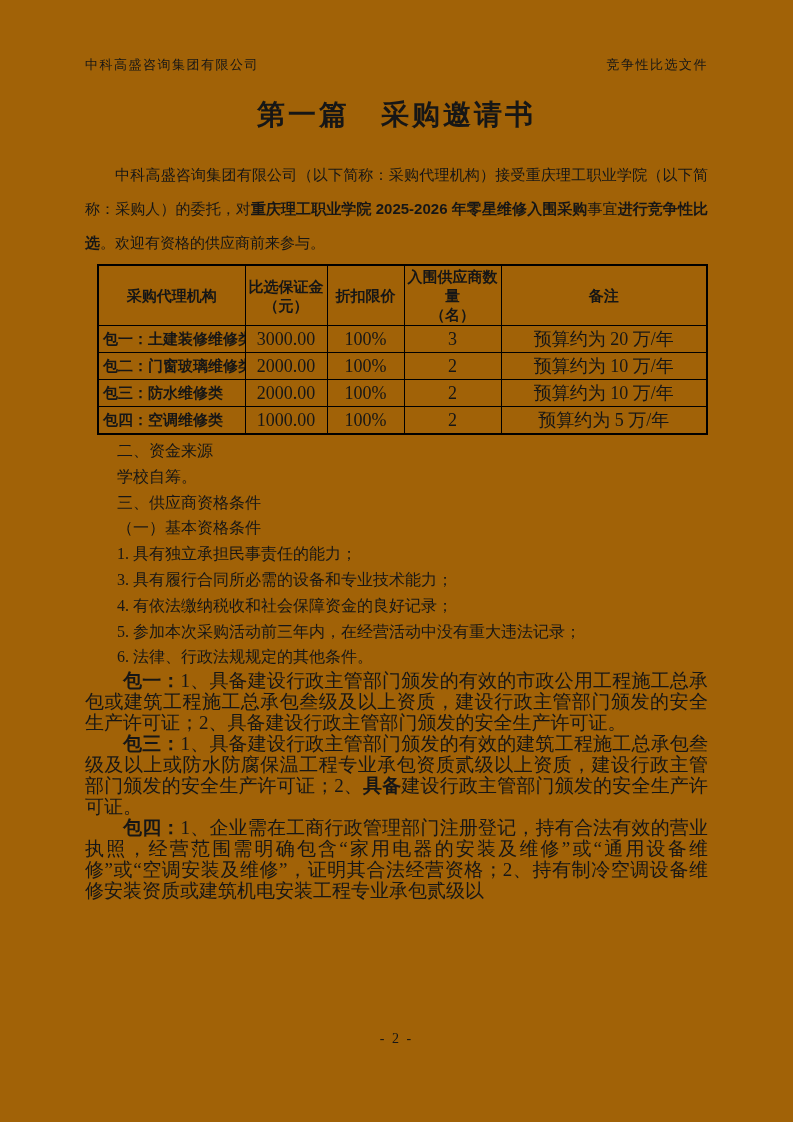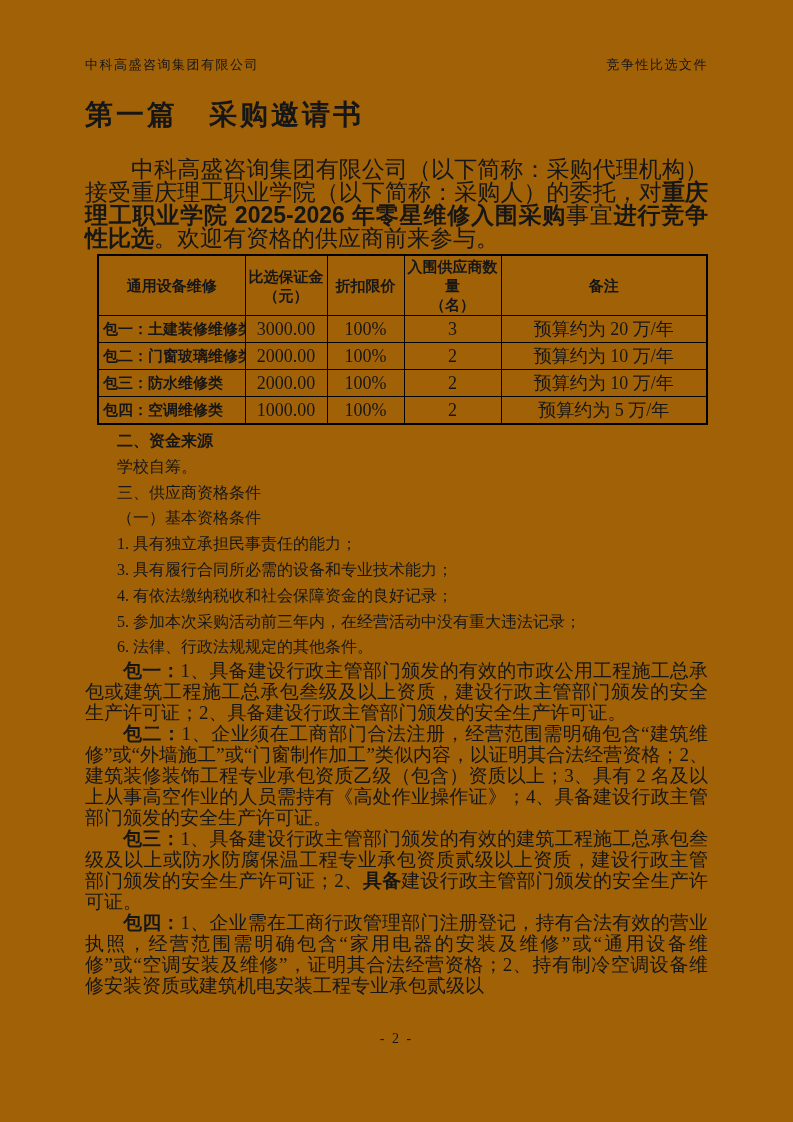--- a/index.html
+++ b/index.html
@@ -15,44 +15,44 @@
   }
   .doc-header {
     display:flex;
     justify-content:space-between;
     align-items:baseline;
     font-size:13px;
     letter-spacing:1.5px;
   }
   .title {
     margin-top:22px;
-    text-align:left;
+    text-align:center;
     font-size:28px;
     font-weight:700;
     font-family:"Liberation Sans","DejaVu Sans",sans-serif;
     letter-spacing:3px;
   }
   .intro {
     margin-top:25px;
-    font-size:23px;
-    line-height:22px;
+    font-size:15px;
+    line-height:33px;
     text-align:justify;
     text-indent:2em;
   }
   .b {
     font-weight:700;
     font-family:"Liberation Sans","DejaVu Sans",sans-serif;
   }
   .line {
     font-size:16px;
     line-height:25.8px;
     text-indent:2em;
   }
   .sec1 { margin-top:19px; }
-  .after-table { margin-top:3px;font-weight:bold; }
+  .after-table { margin-top:3px; }
   .pkg-table {
     border-collapse:collapse;
     table-layout:fixed;
     width:609px;
     margin:4px 0 2px 12px;
     border:2px solid #000;
   }
   .pkg-table th, .pkg-table td {
     border:1px solid #000;
     text-align:center;
@@ -110,21 +110,21 @@
   <table class="pkg-table">
     <colgroup>
       <col style="width:147px">
         <col style="width:82px">
         <col style="width:77px">
         <col style="width:97px">
         <col style="width:206px">
     </colgroup>
     <thead>
       <tr>
-        <th>通用设备维修</th>
+        <th>采购代理机构</th>
         <th>比选保证金
 （元）</th>
         <th>折扣限价</th>
         <th>入围供应商数量
 （名）</th>
         <th>备注</th>
       </tr>
     </thead>
     <tbody>
       <tr>
@@ -163,21 +163,20 @@
   <div class="line">三、供应商资格条件</div>
   <div class="line">（一）基本资格条件</div>
   <div class="line">1. 具有独立承担民事责任的能力；</div>
   <div class="line">3. 具有履行合同所必需的设备和专业技术能力；</div>
   <div class="line">4. 有依法缴纳税收和社会保障资金的良好记录；</div>
   <div class="line">5. 参加本次采购活动前三年内，在经营活动中没有重大违法记录；</div>
   <div class="line">6. 法律、行政法规规定的其他条件。</div>
 
   <p class="pkg"><span class="b">包一：</span><span>1、具备建设行政主管部门颁发的有效的市政公用工程施工总承包或建筑工程施工总承包叁级及以上资质，建设行政主管部门颁发的安全生产许可证；2、具备建设行政主管部门颁发的安全生产许可证。</span></p>
 
-  <p class="pkg"><span class="b">包二：</span><span>1、企业须在工商部门合法注册，经营范围需明确包含“建筑维修”或“外墙施工”或“门窗制作加工”类似内容，以证明其合法经营资格；2、建筑装修装饰工程专业承包资质乙级（包含）资质以上；3、具有 2 名及以上从事高空作业的人员需持有《高处作业操作证》；4、具备建设行政主管部门颁发的安全生产许可证。</span></p>
 
   <p class="pkg"><span class="b">包三：</span><span>1、具备建设行政主管部门颁发的有效的建筑工程施工总承包叁级及以上或防水防腐保温工程专业承包资质贰级以上资质，建设行政主管部门颁发的安全生产许可证；2、</span><span class="b">具备</span><span>建设行政主管部门颁发的安全生产许可证。</span></p>
 
   <p class="pkg"><span class="b">包四：</span><span>1、企业需在工商行政管理部门注册登记，持有合法有效的营业执照，经营范围需明确包含“家用电器的安装及维修”或“通用设备维修”或“空调安装及维修”，证明其合法经营资格；2、持有制冷空调设备维修安装资质或建筑机电安装工程专业承包贰级以</span></p>
 
   <div class="footer">- 2 -</div>
 
 </div>
 
 </body></html>

